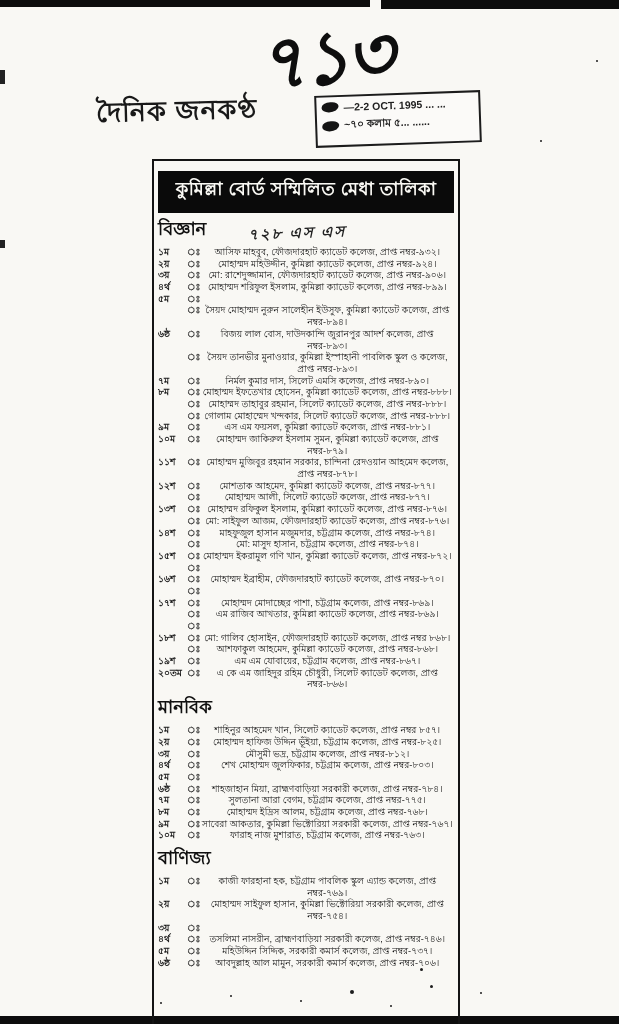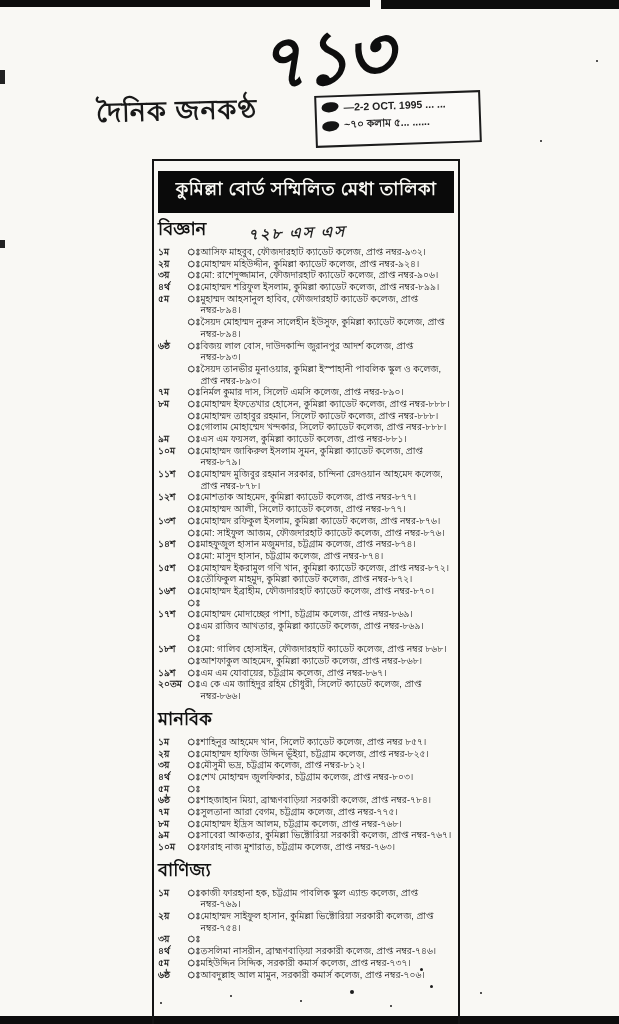--- a/index.html
+++ b/index.html
@@ -42,21 +42,21 @@
   }
   .sec-head{display:flex;align-items:flex-end;margin:2px 0 1px;}
   .sec-title{font-weight:bold;font-size:18px;color:#101010;}
   .sec-annot{
     font-style:italic;font-weight:bold;font-size:15px;color:#222;
     transform:rotate(-2deg);margin-left:42px;letter-spacing:2px;
   }
   .entry{display:flex;font-size:9.2px;line-height:1.27;margin:0;color:#161616;}
   .rank{flex:0 0 29px;font-weight:bold;white-space:nowrap;}
   .colon{flex:0 0 13px;text-align:center;font-weight:bold;}
-  .etext{flex:1;}
+  .etext{flex:1;text-align:center;}
 
   .speck{position:absolute;background:#1d1d1d;border-radius:50%;}
 </style>
 </head>
 <body>
 
 <div class="edge-top-left"></div>
 <div class="edge-top-right"></div>
 <div class="edge-bottom"></div>
 <div class="edge-left-mark" style="top:70px;"></div>
@@ -101,21 +101,20 @@
           <span class="etext">মো: রাশেদুজ্জামান, ফৌজদারহাট ক্যাডেট কলেজ, প্রাপ্ত নম্বর-৯০৬।</span>
         </div>
         <div class="entry">
           <span class="rank">৪র্থ</span>
           <span class="colon">ঃ</span>
           <span class="etext">মোহাম্মদ শরিফুল ইসলাম, কুমিল্লা ক্যাডেট কলেজ, প্রাপ্ত নম্বর-৮৯৯।</span>
         </div>
         <div class="entry">
           <span class="rank">৫ম</span>
           <span class="colon">ঃ</span>
-          <span class="etext">মুহাম্মদ আহসানুল হাবিব, ফৌজদারহাট ক্যাডেট কলেজ, প্রাপ্ত নম্বর-৮৯৪।</span>
         </div>
         <div class="entry">
           <span class="rank"></span>
           <span class="colon">ঃ</span>
           <span class="etext">সৈয়দ মোহাম্মদ নুরুন সালেহীন ইউসুফ, কুমিল্লা ক্যাডেট কলেজ, প্রাপ্ত নম্বর-৮৯৪।</span>
         </div>
         <div class="entry">
           <span class="rank">৬ষ্ঠ</span>
           <span class="colon">ঃ</span>
           <span class="etext">বিজয় লাল বোস, দাউদকান্দি জুরানপুর আদর্শ কলেজ, প্রাপ্ত নম্বর-৮৯৩।</span>
@@ -191,21 +190,20 @@
           <span class="etext">মো: মাসুদ হাসান, চট্টগ্রাম কলেজ, প্রাপ্ত নম্বর-৮৭৪।</span>
         </div>
         <div class="entry">
           <span class="rank">১৫শ</span>
           <span class="colon">ঃ</span>
           <span class="etext">মোহাম্মদ ইকরামুল গণি খান, কুমিল্লা ক্যাডেট কলেজ, প্রাপ্ত নম্বর-৮৭২।</span>
         </div>
         <div class="entry">
           <span class="rank"></span>
           <span class="colon">ঃ</span>
-          <span class="etext">তৌফিকুল মাহমুদ, কুমিল্লা ক্যাডেট কলেজ, প্রাপ্ত নম্বর-৮৭২।</span>
         </div>
         <div class="entry">
           <span class="rank">১৬শ</span>
           <span class="colon">ঃ</span>
           <span class="etext">মোহাম্মদ ইব্রাহীম, ফৌজদারহাট ক্যাডেট কলেজ, প্রাপ্ত নম্বর-৮৭০।</span>
         </div>
         <div class="entry">
           <span class="rank"></span>
           <span class="colon">ঃ</span>
         </div>

